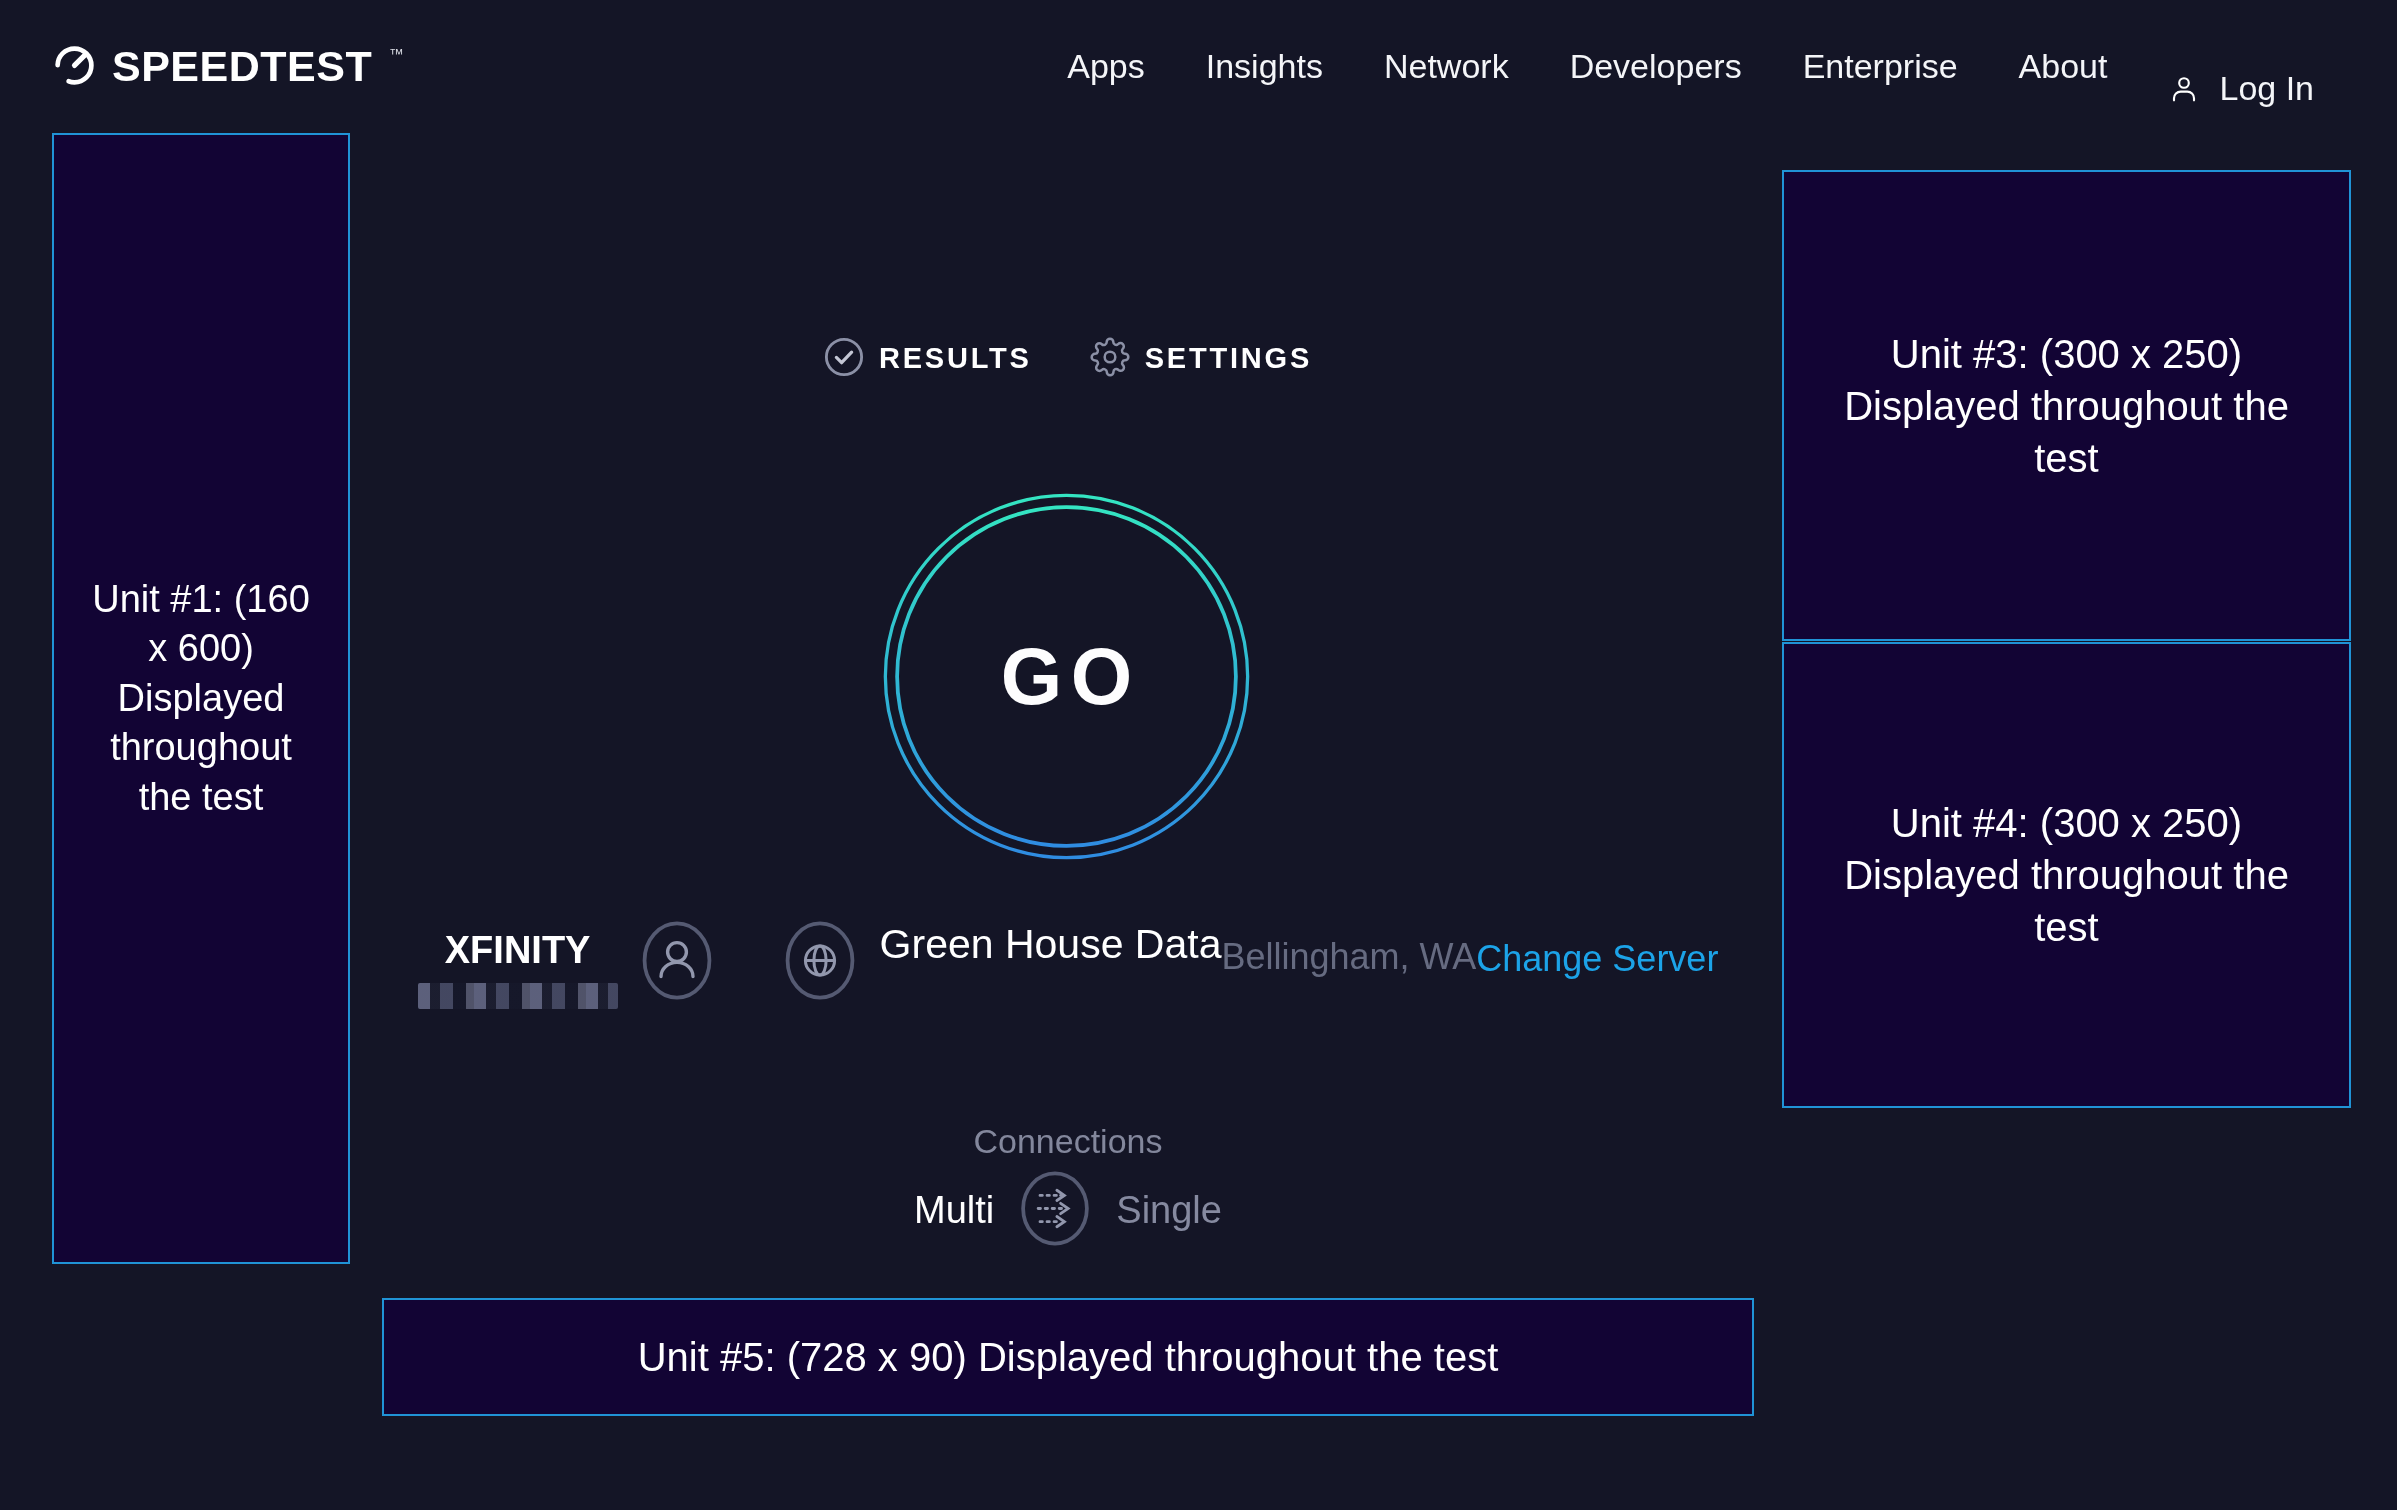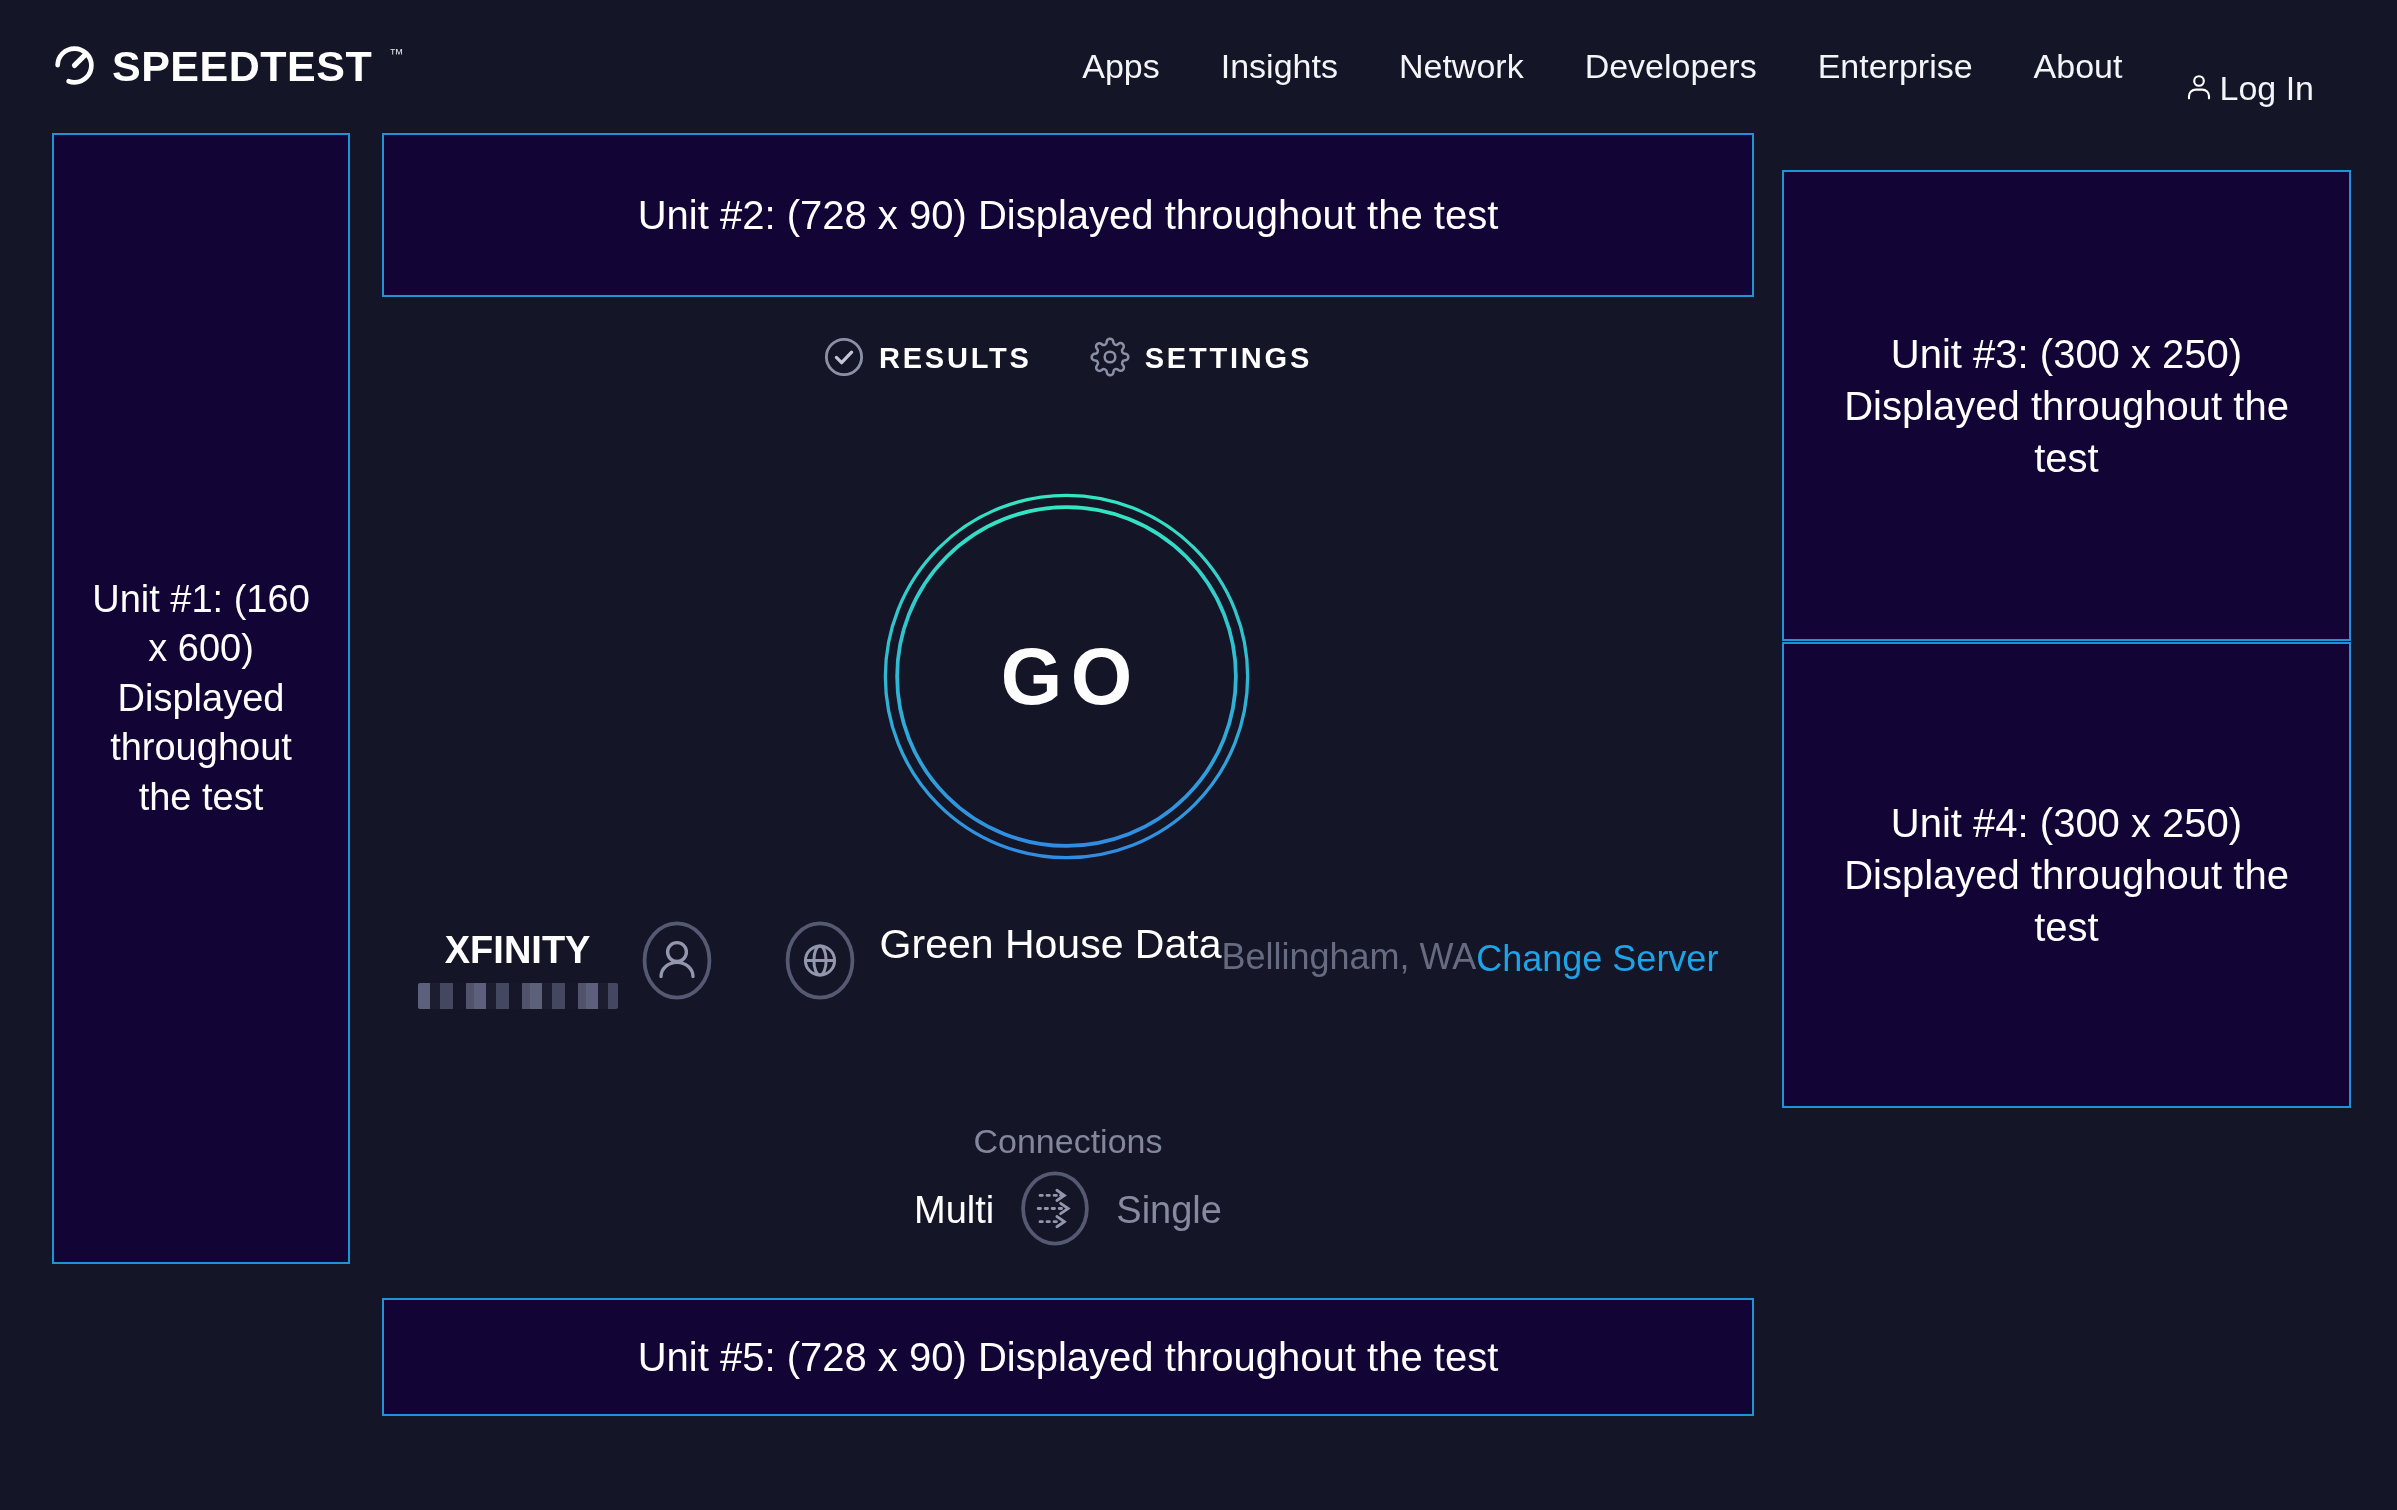--- a/index.html
+++ b/index.html
@@ -13,21 +13,21 @@
   
   .header {
     position:absolute; left:0; top:0; width:100%; height:132px;
     display:flex; align-items:center; padding:0 83px 0 52px;
   }
   .logo { display:flex; align-items:center; gap:15px; cursor:pointer; }
   .logo-text { font-size:43px; font-weight:700; letter-spacing:0.5px; color:#fff; }
   .logo-tm { font-size:15px; vertical-align:top; position:relative; top:-13px; left:1.9px; color:#d8dae2; }
   .nav { margin-left:auto; display:flex; align-items:center; gap:61px; }
   .nav-item { font-size:34px; color:#f4f5f8; cursor:pointer; white-space:nowrap; }
-  .login { display:flex; align-items:center; gap:4px; cursor:pointer;margin-top:44px; }
+  .login { display:flex; align-items:flex-end; gap:19px; cursor:pointer;margin-top:44px; }
 
   
   .ad {
     position:absolute; background:var(--ad-bg,#120434);
     border:2.8px solid var(--ad-border,#2093d6);
     display:flex; align-items:center; justify-content:center;
     text-align:center; color:#fff; cursor:pointer;
   }
   .ad-text { font-size:40px; line-height:1.3; }
   .ad-1 { left:52px;  top:133px;  width:298px;  height:1131px; }
@@ -119,23 +119,20 @@
             <path d="M4.5 20.5 v-1.5 a5 5 0 0 1 5-5 h5 a5 5 0 0 1 5 5 v1.5"></path>
           </svg>
         </span>
         <span class="nav-item">Log In</span>
       </span>
     </div>
   </div>
 
   <div class="ad ad-1">
     <div class="ad-text">Unit #1: (160 x 600) Displayed throughout the test</div>
-  </div>
-  <div class="ad ad-2">
-    <div class="ad-text">Unit #2: (728 x 90) Displayed throughout the test</div>
   </div>
   <div class="ad ad-3">
     <div class="ad-text">Unit #3: (300 x 250) Displayed throughout the test</div>
   </div>
   <div class="ad ad-4">
     <div class="ad-text">Unit #4: (300 x 250) Displayed throughout the test</div>
   </div>
   <div class="ad ad-5">
     <div class="ad-text">Unit #5: (728 x 90) Displayed throughout the test</div>
   </div>

